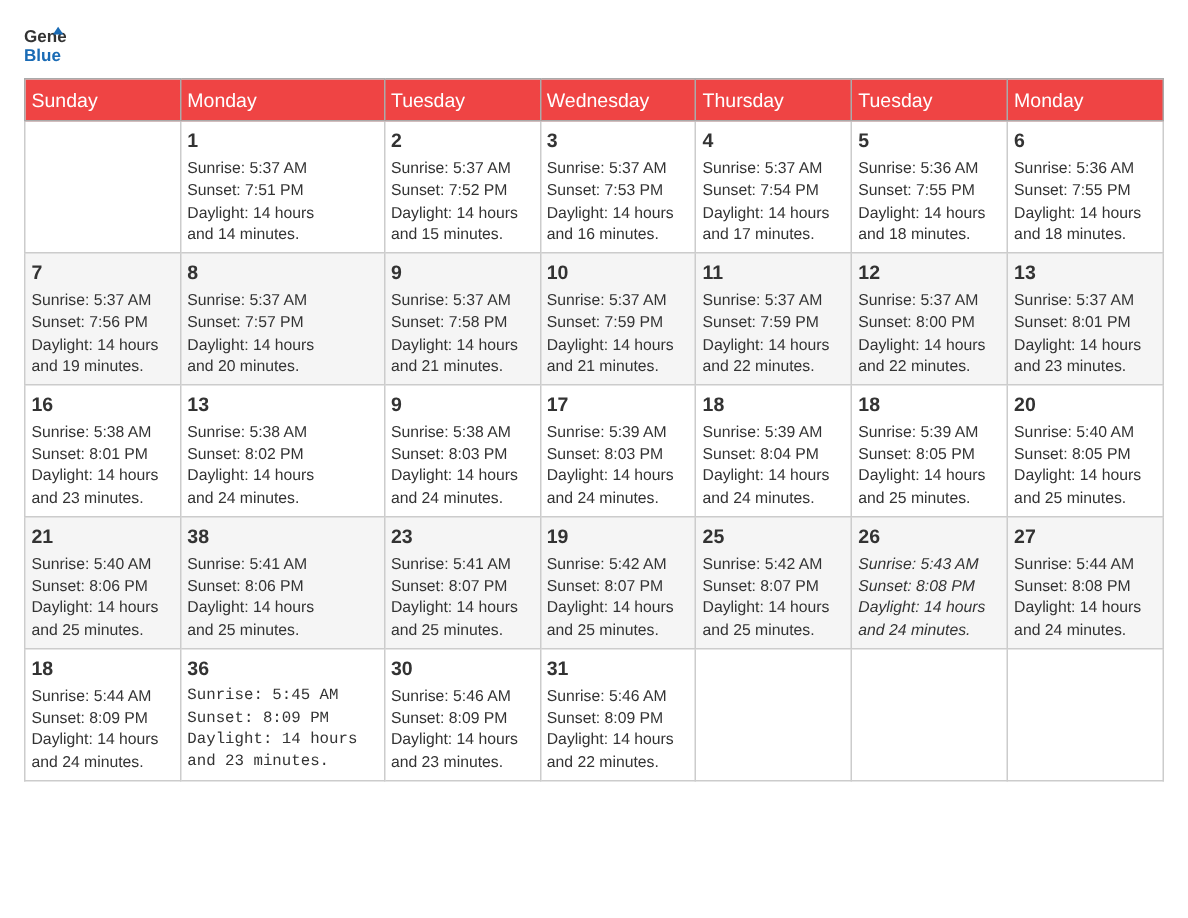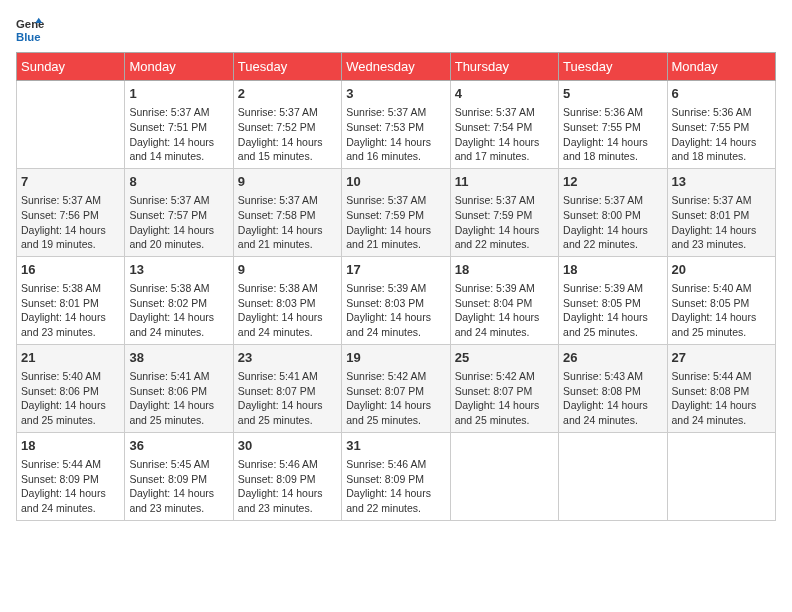--- a/index.html
+++ b/index.html
@@ -284,21 +284,21 @@
         </td>
         <td>
           <span class="day-number">25</span>
           <div class="cell-content" style="white-space: pre-line;">Sunrise: 5:42 AM
 Sunset: 8:07 PM
 Daylight: 14 hours
 and 25 minutes.</div>
         </td>
         <td>
           <span class="day-number">26</span>
-          <div class="cell-content" style="white-space: pre-line;">Sunrise: 5:43 AM
+          <div class="cell-content" style="white-space: pre-line; font-style: italic;">Sunrise: 5:43 AM
 Sunset: 8:08 PM
 Daylight: 14 hours
 and 24 minutes.</div>
         </td>
         <td>
           <span class="day-number">27</span>
           <div class="cell-content" style="white-space: pre-line;">Sunrise: 5:44 AM
 Sunset: 8:08 PM
 Daylight: 14 hours
 and 24 minutes.</div>
@@ -307,21 +307,21 @@
       <tr>
         <td>
           <span class="day-number">18</span>
           <div class="cell-content" style="white-space: pre-line;">Sunrise: 5:44 AM
 Sunset: 8:09 PM
 Daylight: 14 hours
 and 24 minutes.</div>
         </td>
         <td>
           <span class="day-number">36</span>
-          <div class="cell-content" style="white-space: pre-line;">Sunrise: 5:45 AM
+          <div class="cell-content" style="white-space: pre-line; font-family: Liberation Mono, monospace;">Sunrise: 5:45 AM
 Sunset: 8:09 PM
 Daylight: 14 hours
 and 23 minutes.</div>
         </td>
         <td>
           <span class="day-number">30</span>
           <div class="cell-content" style="white-space: pre-line;">Sunrise: 5:46 AM
 Sunset: 8:09 PM
 Daylight: 14 hours
 and 23 minutes.</div>

